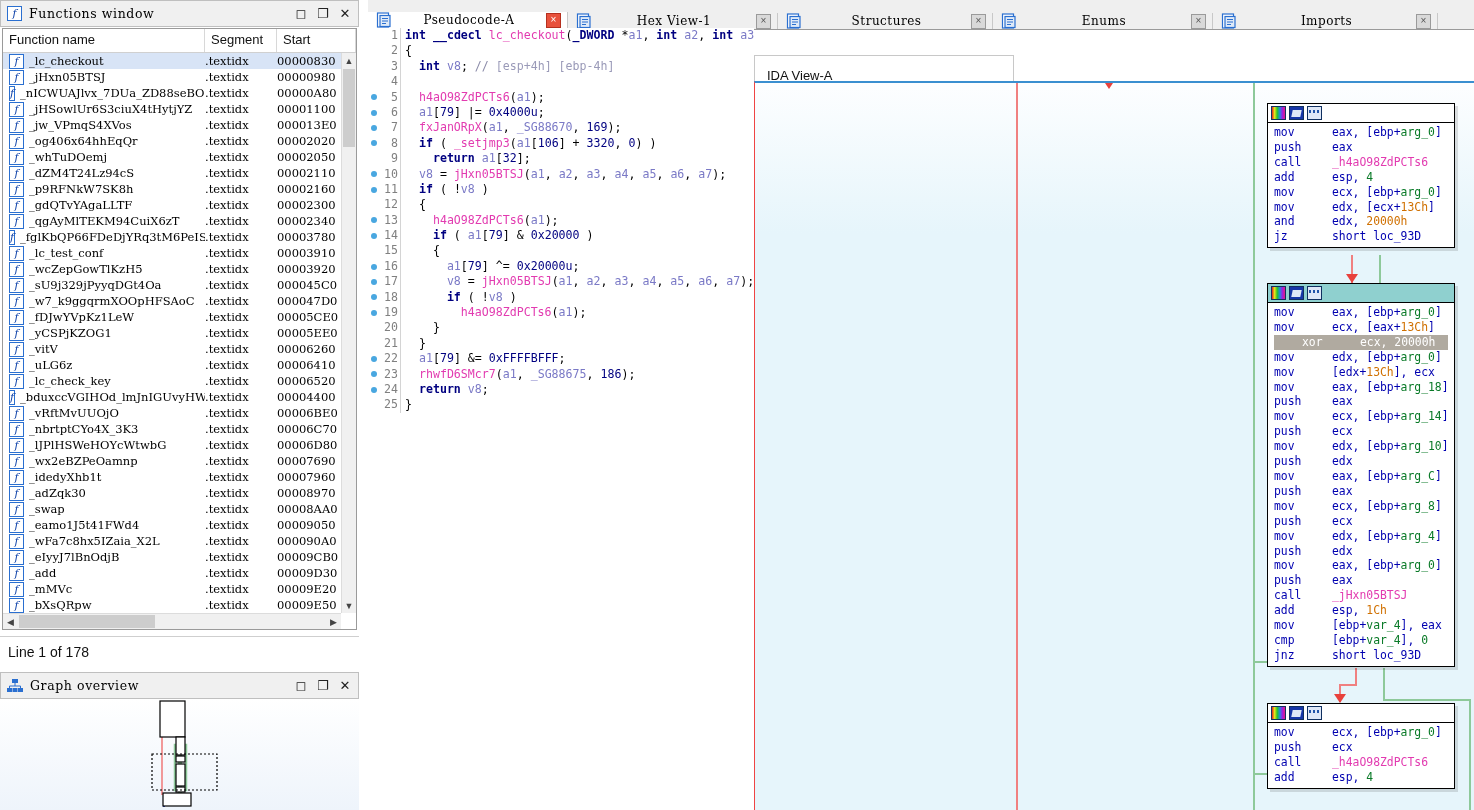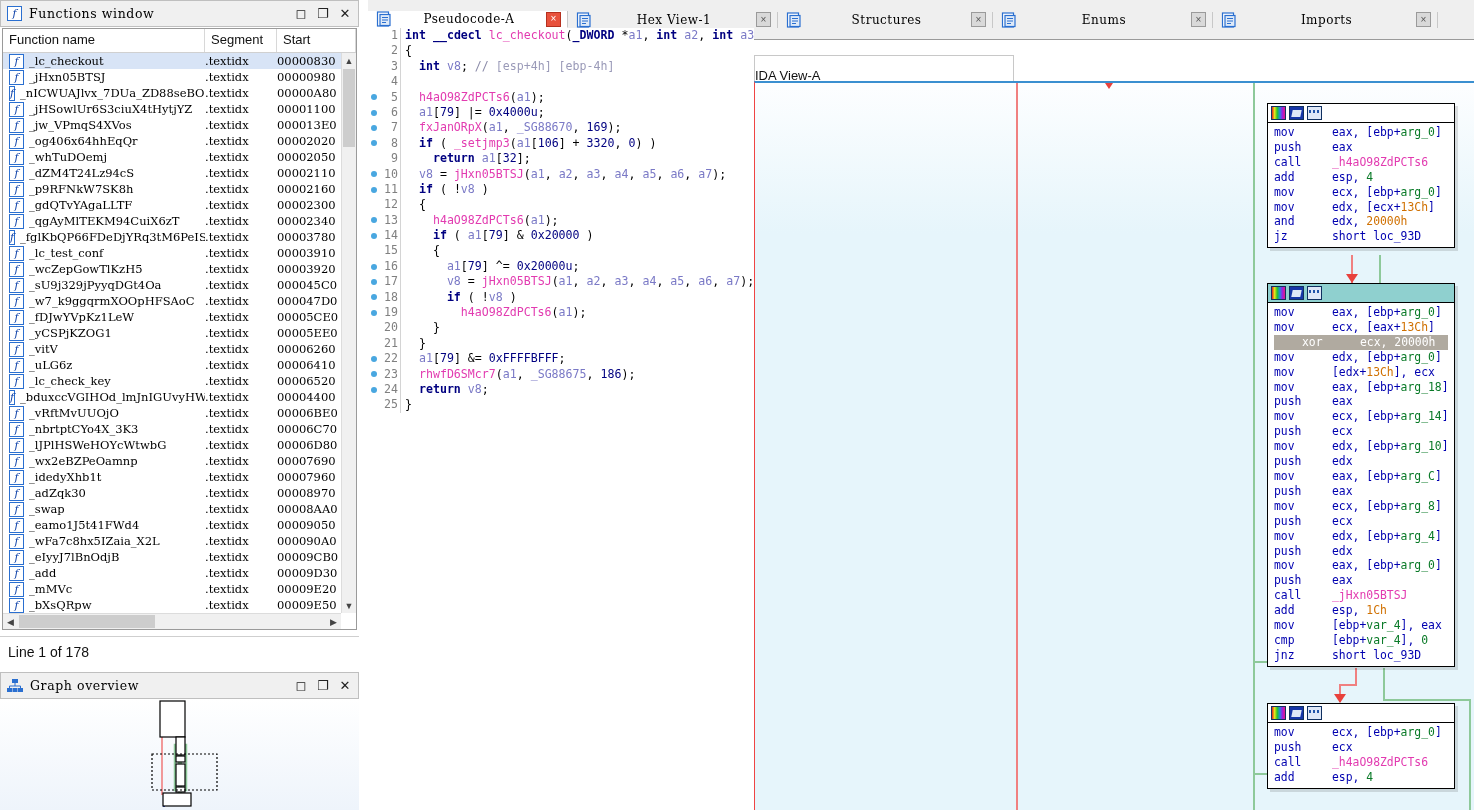--- a/index.html
+++ b/index.html
@@ -121,24 +121,24 @@
     background: #ffffff;
   }
   .ov-canvas {
     position: absolute; left: 0; top: 27px; width: 359px; height: 111px;
     background: linear-gradient(180deg,#ffffff 0%,#eef4fb 100%);
     overflow: hidden;
   }
 
   
   #tabstrip {
-    position: absolute; left: 368px; top: 0; width: 1106px; height: 40px;
+    position: absolute; left: 368px; top: 0; width: 1106px; height: 30px;
     background: #efefef;
     border-bottom: 1px solid #9a9a9a;
-    display: flex; align-items: center;
+    display: flex; align-items: flex-end;
   }
   .tab {
     display: flex; align-items: center;
     border-right: 1px solid #c8c8c8;
     padding: 0 6px 0 8px;
     background: #efefef;
     font-family: "DejaVu Serif", serif; font-size: 12px; color: #000;
     position: relative;
   }
   .tab.active { background: #ffffff; border-bottom: 1px solid #ffffff; }
@@ -190,21 +190,21 @@
   .pc-status .cell { padding: 0 6px; border-right: 1px solid #c0c0c0; height: 100%;
                      display: flex; align-items: center; }
 
   
   #ida-view {
     position: absolute; left: 754px; top: 55px; width: 720px; height: 755px;
   }
   .iv-tabhdr {
     position: absolute; left: 0; top: 0; height: 40px; width: 260px;
     background: #ffffff; border: 1px solid #c8c8c8; border-bottom: none;
-    display: flex; align-items: center; 
+    display: flex; align-items: center; padding-left: 12px;
     font-family: "Liberation Sans", sans-serif; font-size: 13px; color: #111;
   }
   .iv-canvas {
     position: absolute; left: 0; top: 26px; right: 0; bottom: 0;
     background: #e6f5fb;
     border-top: 2px solid #3a8fd0;
     border-left: 1px solid #ef4444;
     overflow: hidden;
   }
   .iv-canvas::before {

